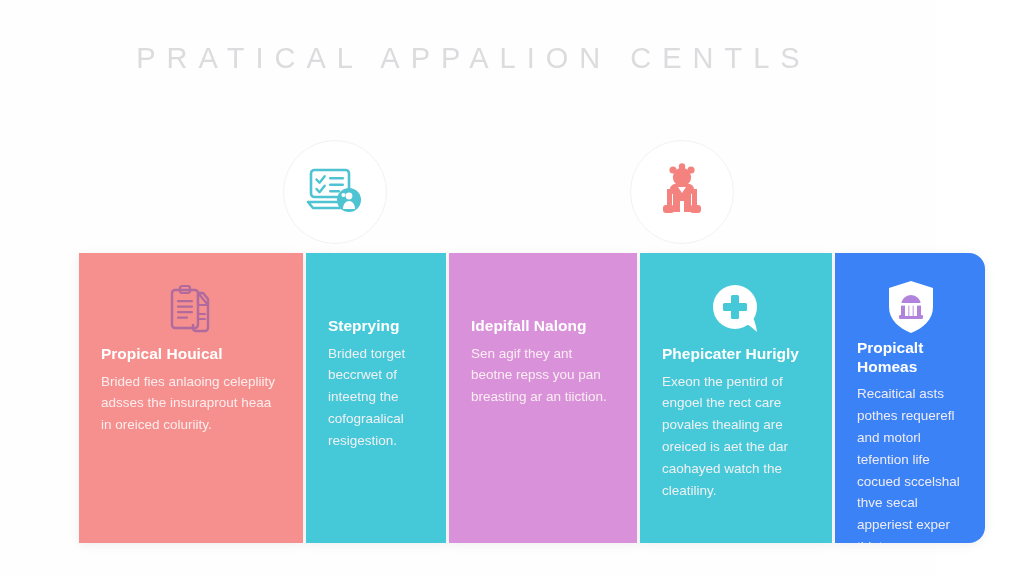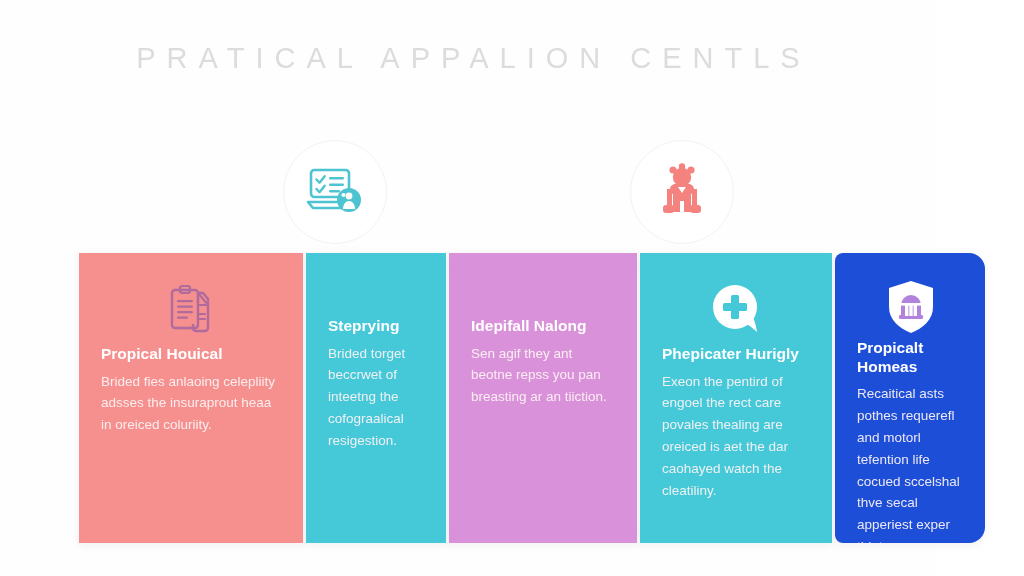--- a/index.html
+++ b/index.html
@@ -89,21 +89,21 @@
     line-height:1.62;
     color:#fdf4f5;
     opacity:.93;
   }
 
   
   #panel-0 { flex:0 0 224px; background:#f5908e;margin-left:41px; }
   #panel-1 { flex:0 0 140px; background:#45c9d9; padding-top:64px; }
   #panel-2 { flex:0 0 192px; background:#45c9d9; }
   #panel-3 { flex:0 0 188px; background:#d992d9; padding-top:64px; }
-  #panel-4 { flex:1 1 auto;  background:#1d4ed8;border-radius:8px; }
+  #panel-4 { flex:1 1 auto;  background:#3b82f6; }
 </style>
 </head>
 <body>
 
 <div id="stage">
 
   <div id="page-title">PRATICAL APPALION CENTLS</div>
 
   <div class="connector" id="connector-1"></div>
   <div class="connector" id="connector-2"></div>

